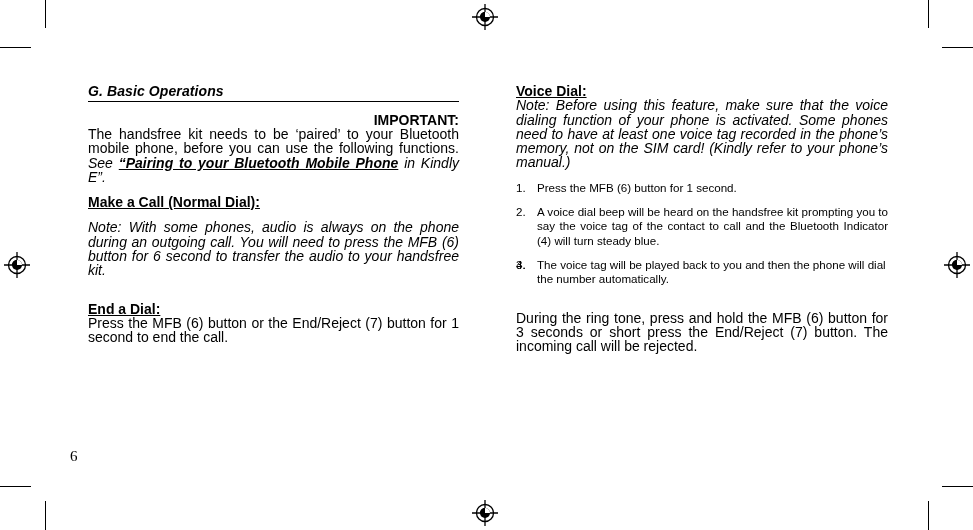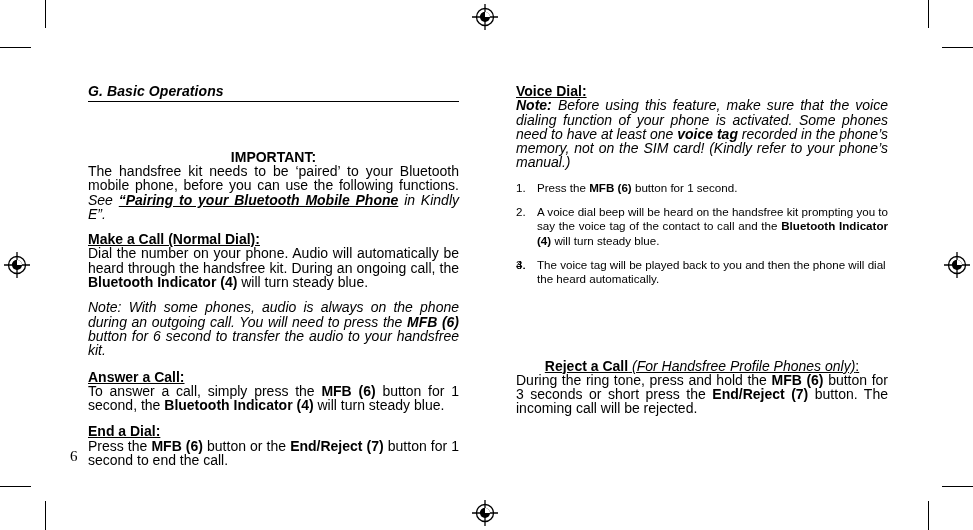--- a/index.html
+++ b/index.html
@@ -79,25 +79,24 @@
     text-justify: inter-word;
   }
 
   .hd {
     font-weight: bold;
     text-decoration: underline;
     text-align: left;
   }
   .hd-plain {
     font-weight: bold;
-    text-align: center;
-    margin-top: 48px;
+    text-align: right;
   }
   .ital { font-style: italic; }
-  .b { font-weight: bold; }
+  .b { font-weight: normal; }
   .biu {
     font-weight: bold;
     font-style: italic;
     text-decoration: underline;
   }
   .u { text-decoration: underline; }
 
   
   ol.numlist {
     margin: 0;
@@ -181,31 +180,26 @@
 
     <div>
       <p class="hd-plain">IMPORTANT:</p>
       <p><span>The handsfree kit needs to be ‘paired’ to your Bluetooth mobile phone, before you can use the following functions. </span><span class="ital">See</span><span class="ital">&nbsp;</span><span class="biu">“Pairing to your Bluetooth Mobile Phone</span><span class="ital"> in Kindly E”.</span></p>
     </div>
 
     <div style="height:11px"></div>
 
     <div>
       <p class="hd">Make a Call (Normal Dial):</p>
-      <p><span>Dial the number on your phone. Audio will automatically be heard through the handsfree kit. During an ongoing call, the </span><span class="b">Bluetooth Indicator (4)</span><span> will turn steady blue.</span></p>
       <div style="height:11px"></div>
       <p class="ital"><span>Note: With some phones, audio is always on the phone during an outgoing call. You will need to press the </span><span class="b">MFB (6)</span><span> button for 6 second to transfer the audio to your handsfree kit.</span></p>
     </div>
 
     <div style="height:12px"></div>
 
-    <div>
-      <p class="hd">Answer a Call:</p>
-      <p><span>To answer a call, simply press the </span><span class="b">MFB (6)</span><span> button for 1 second, the </span><span class="b">Bluetooth Indicator (4)</span><span> will turn steady blue.</span></p>
-    </div>
 
     <div style="height:12px"></div>
 
     <div>
       <p class="hd">End a Dial:</p>
       <p><span>Press the </span><span class="b">MFB (6)</span><span> button or the </span><span class="b">End/Reject (7)</span><span> button for 1 second to end the call.</span></p>
     </div>
 
   </div>
 
@@ -221,34 +215,33 @@
         <li>
           <span class="num">1.</span><span>Press the </span><span class="b">MFB (6)</span><span> button for 1 second.</span>
         </li>
         <li>
           <span class="num">2.</span><span>A voice dial beep will be heard on the handsfree kit prompting you to say the voice tag of the contact to call and the </span><span class="b">Bluetooth Indicator (4)</span><span> will turn steady blue.</span>
         </li>
         <li class="li-nojust">
           <span class="num">3.</span>
         </li>
         <li class="li-nojust">
-          <span class="num">4.</span><span>The voice tag will be played back to you and then the phone will dial the heard automatically.</span>
+          <span class="num">4.</span><span>The voice tag will be played back to you and then the phone will dial the number automatically.</span>
         </li>
       </ol>
     </div>
 
     <div style="height:12px"></div>
 
     <div>
     </div>
 
     <div style="height:12px"></div>
 
     <div>
-      <p class="u hd-plain"><span class="b">Reject a Call</span><span class="ital" style="font-weight:normal"> (For Handsfree Profile Phones only)</span><span style="font-weight:normal">:</span></p>
       <p><span>During the ring tone, press and hold the </span><span class="b">MFB (6)</span><span> button for 3 seconds or short press the </span><span class="b">End/Reject (7)</span><span> button. The incoming call will be rejected.</span></p>
     </div>
 
   </div>
 
   <div class="page-num">6</div>
 
 </div>
 
 </body></html>

